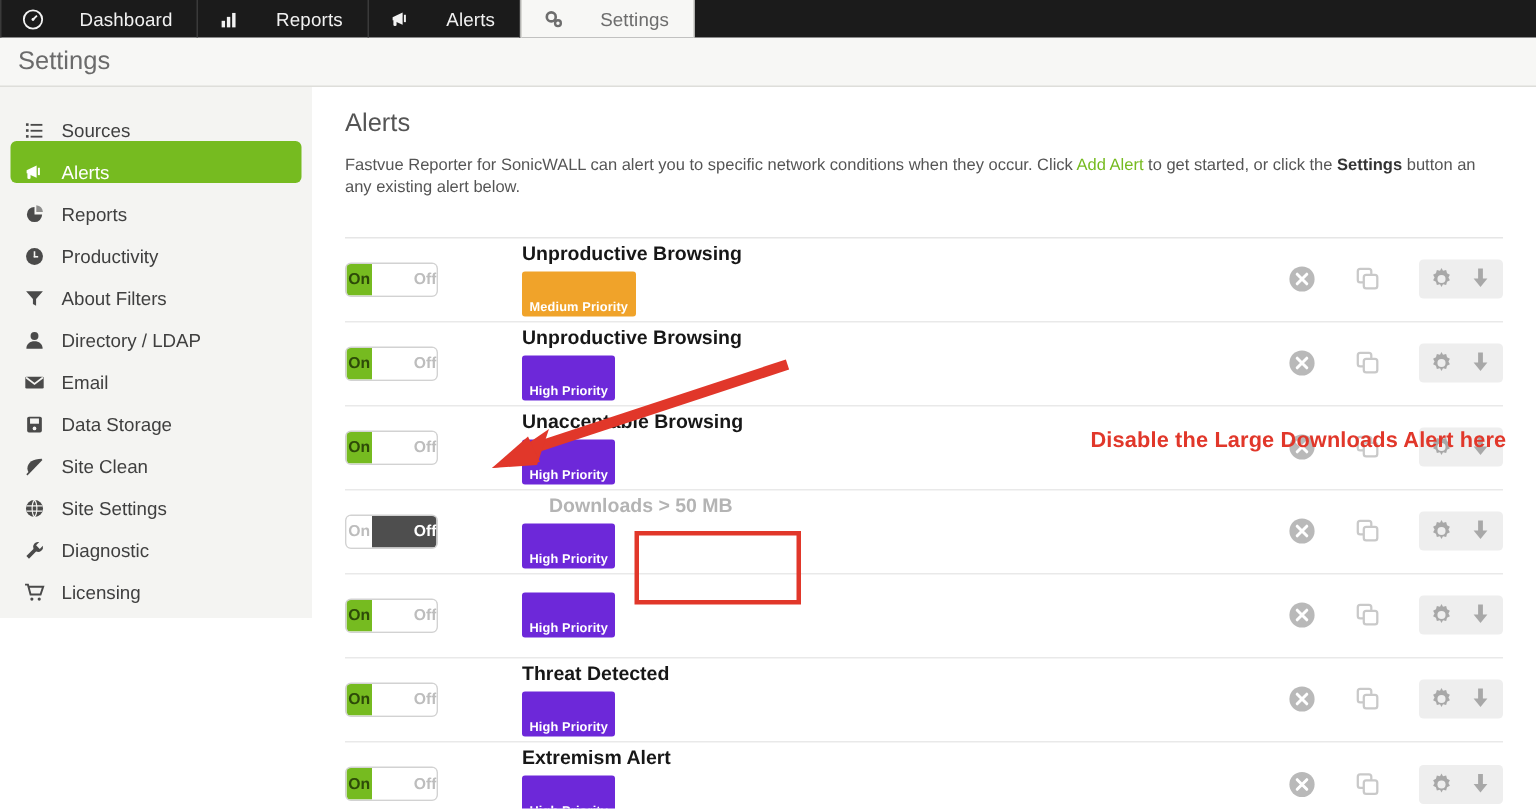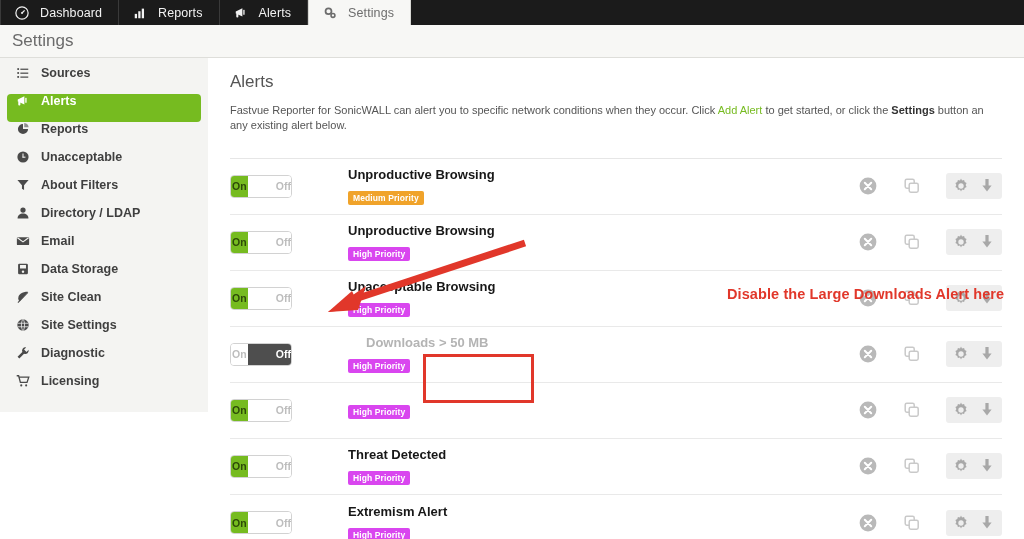--- a/index.html
+++ b/index.html
@@ -14,21 +14,21 @@
   .topnav {
     height: 25px;
     background: #1b1b1b;
     display: flex;
     align-items: stretch;
     position: relative;
   }
   .navtab {
     display: flex;
     align-items: center;
-    gap: 11px;
+    gap: 24px;
     padding: 0 16px 0 14px;
     color: #f2f2f2;
     font-size: 12.5px;
     letter-spacing: .1px;
     border-right: 1px solid #3a3a3a;
     cursor: pointer;
     justify-content: space-between;
   }
   .navtab:first-child { border-left: 1px solid #3a3a3a; }
   .navtab.active {
@@ -61,29 +61,29 @@
   
   .sidebar {
     width: 208px;
     flex: 0 0 208px;
     background: #f4f4f2;
     padding: 8px 0 10px 0;
     margin-top: 0;
   }
   .sbitem {
     display: flex;
-    align-items: flex-start;
+    align-items: flex-end;
     gap: 11px;
     height: 28px;
     margin: 0 7px;
     padding: 0 9px;
     border-radius: 4px;
     font-size: 12.5px;
     color: #3f3f3f;
-    font-weight: 700;
+    font-weight: 400;
     cursor: pointer;
   }
   .sbitem.active { background: #76bb20; color: #ffffff; }
   .sbicon { width: 14px; height: 14px; flex: 0 0 14px; display: block; color: #4a4a4a; }
   .sbitem.active .sbicon { color: #ffffff; }
   .sbicon svg { width: 14px; height: 14px; display: block; }
 
   
   .main { flex: 1 1 auto; padding: 14px 22px 0 22px; position: relative; }
   .main h2 {
@@ -143,25 +143,25 @@
     font-weight: 700;
     color: #171717;
     margin-bottom: 5px;
   }
   .row.disabled .rowtitle { color: #b4b4b4; margin-left: 18px; }
   .badge {
     display: inline-block;
     font-size: 8.5px;
     font-weight: 700;
     color: #ffffff;
-    padding: 2px 5px 2px 5px;
+    padding: 18px 5px 2px 5px;
     border-radius: 2px;
     letter-spacing: .1px;
   }
-  .badge.high { background: #d946ef; }
+  .badge.high { background: #6d28d9; }
   .badge.medium { background: #f0a32a; }
 
   .actions { display: flex; align-items: center; flex: 0 0 auto; }
   .act { width: 20px; height: 20px; color: #b9b9b9; cursor: pointer; }
   .act svg { width: 20px; height: 20px; display: block; }
   .act.copy { color: #c9c9c9; margin-left: 24px; }
   .gearpill {
     margin-left: 24px;
     background: #eeeeee;
     border-radius: 3px;
@@ -284,21 +284,21 @@
         <span>Reports</span>
       </div>
       <div class="sbitem">
         <span class="sbicon">
           <svg viewBox="0 0 16 16" fill="currentColor">
             <circle cx="8" cy="8" r="6.4"></circle>
             <rect x="7.4" y="4" width="1.2" height="4.6" fill="#f4f4f2"></rect>
             <rect x="7.4" y="7.6" width="3.4" height="1.2" fill="#f4f4f2"></rect>
           </svg>
         </span>
-        <span>Unacceptable</span>
+        <span>Productivity</span>
       </div>
       <div class="sbitem">
         <span class="sbicon">
           <svg viewBox="0 0 16 16" fill="currentColor">
             <path d="M1.6 2.4 H14.4 L9.2 8.4 V13.6 L6.8 12.2 V8.4 Z"></path>
           </svg>
         </span>
         <span>About Filters</span>
       </div>
       <div class="sbitem">

